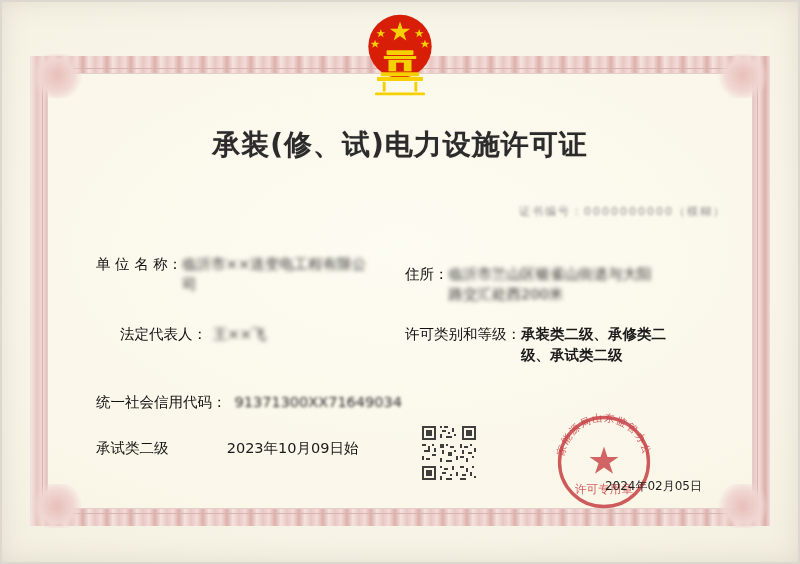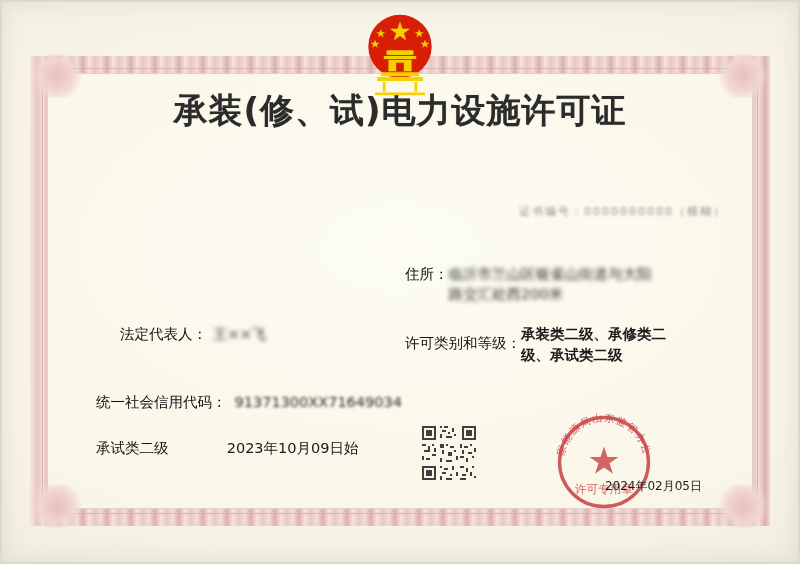--- a/index.html
+++ b/index.html
@@ -86,22 +86,23 @@
 
   
   #content {
     position: absolute;
     left: 60px; top: 88px; right: 60px; bottom: 62px;
     z-index: 4;
   }
 
   #title {
     text-align: center;
+    margin-top: 38px;
     font-family: "DejaVu Sans", sans-serif;
-    font-size: 34px;
+    font-size: 28px;
     font-weight: bold;
     letter-spacing: 1px;
     color: #2b2b2b;
     text-shadow: 0 0 1px rgba(0,0,0,0.25);
   }
 
   #serial {
     position: absolute;
     right: 14px;
     top: 116px;
@@ -148,21 +149,21 @@
     display: inline-block;
     width: 205px;
     vertical-align: top;
   }
 
   
   #row-legal { left: 36px; top: 236px; margin-left: 24px; }
   #row-legal .value { margin-left: 6px; display: inline-block; width: 110px; }
 
   #row-category { left: 345px; top: 236px; width: 330px; }
-  #row-category .label { display: inline-block; vertical-align: top; margin-top: 9px; }
+  #row-category .label { display: inline-block; vertical-align: top; }
   #row-category .value {
     display: inline-block;
     width: 170px;
     vertical-align: top;
     line-height: 21px;
     font-weight: bold;
   }
 
   
   #row-credit { left: 36px; top: 304px; }
@@ -253,20 +254,23 @@
       <rect x="24" y="88" width="52" height="3" rx="1"></rect>
     </g>
   </svg>
 
   <div id="content">
 
     <div id="title">承装(修、试)电力设施许可证</div>
 
     <div id="serial">证书编号：0000000000（模糊）</div>
 
+    <div class="field-row" id="row-unit">
+      <span class="label">单 位 名 称：</span><span class="value blurred">临沂市××送变电工程有限公司</span>
+    </div>
 
     <div class="field-row" id="row-address">
       <span class="label">住所：</span><span class="value blurred">临沂市兰山区银雀山街道与大阳路交汇处西200米</span>
     </div>
 
     <div class="field-row" id="row-legal">
       <span class="label">法定代表人：</span><span class="value blurred">王××飞</span>
     </div>
 
     <div class="field-row" id="row-category">

